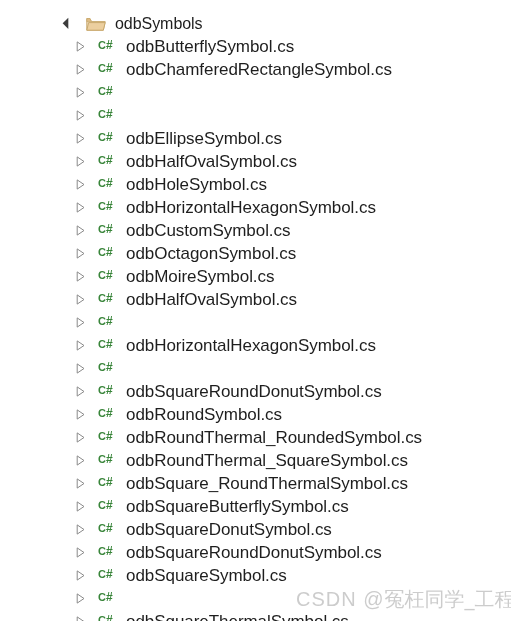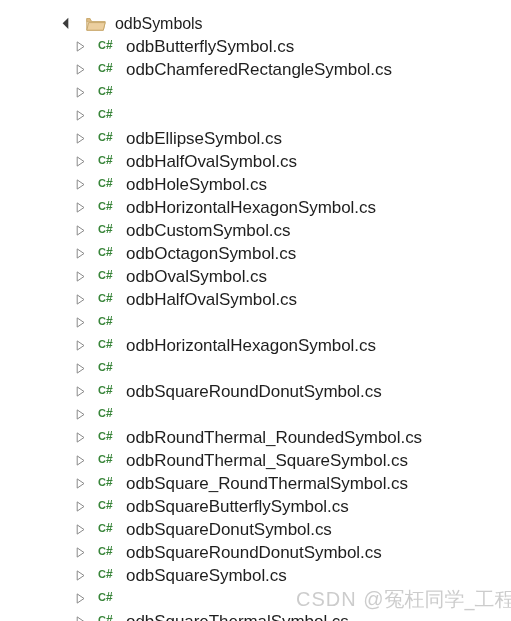--- a/index.html
+++ b/index.html
@@ -228,21 +228,21 @@
       <span class="cs-icon">C<span class="hash">#</span></span>
       <span class="label">odbOctagonSymbol.cs</span>
     </div>
     <div class="row child">
       <span class="expander">
         <svg class="tri-hollow" viewBox="0 0 11 11" xmlns="http://www.w3.org/2000/svg">
           <path d="M2.2 0.9 L9.0 5.5 L2.2 10.1 Z" fill="none" stroke="#8a8a8a" stroke-width="1"></path>
         </svg>
       </span>
       <span class="cs-icon">C<span class="hash">#</span></span>
-      <span class="label">odbOvalSymbol.cs</span>
+      <span class="label">odbMoireSymbol.cs</span>
     </div>
     <div class="row child">
       <span class="expander">
         <svg class="tri-hollow" viewBox="0 0 11 11" xmlns="http://www.w3.org/2000/svg">
           <path d="M2.2 0.9 L9.0 5.5 L2.2 10.1 Z" fill="none" stroke="#8a8a8a" stroke-width="1"></path>
         </svg>
       </span>
       <span class="cs-icon">C<span class="hash">#</span></span>
       <span class="label">odbHalfOvalSymbol.cs</span>
     </div>
@@ -280,20 +280,21 @@
       <span class="cs-icon">C<span class="hash">#</span></span>
       <span class="label">odbSquareRoundDonutSymbol.cs</span>
     </div>
     <div class="row child">
       <span class="expander">
         <svg class="tri-hollow" viewBox="0 0 11 11" xmlns="http://www.w3.org/2000/svg">
           <path d="M2.2 0.9 L9.0 5.5 L2.2 10.1 Z" fill="none" stroke="#8a8a8a" stroke-width="1"></path>
         </svg>
       </span>
       <span class="cs-icon">C<span class="hash">#</span></span>
+      <span class="label">odbRoundSymbol.cs</span>
     </div>
     <div class="row child">
       <span class="expander">
         <svg class="tri-hollow" viewBox="0 0 11 11" xmlns="http://www.w3.org/2000/svg">
           <path d="M2.2 0.9 L9.0 5.5 L2.2 10.1 Z" fill="none" stroke="#8a8a8a" stroke-width="1"></path>
         </svg>
       </span>
       <span class="cs-icon">C<span class="hash">#</span></span>
       <span class="label">odbRoundThermal_RoundedSymbol.cs</span>
     </div>

